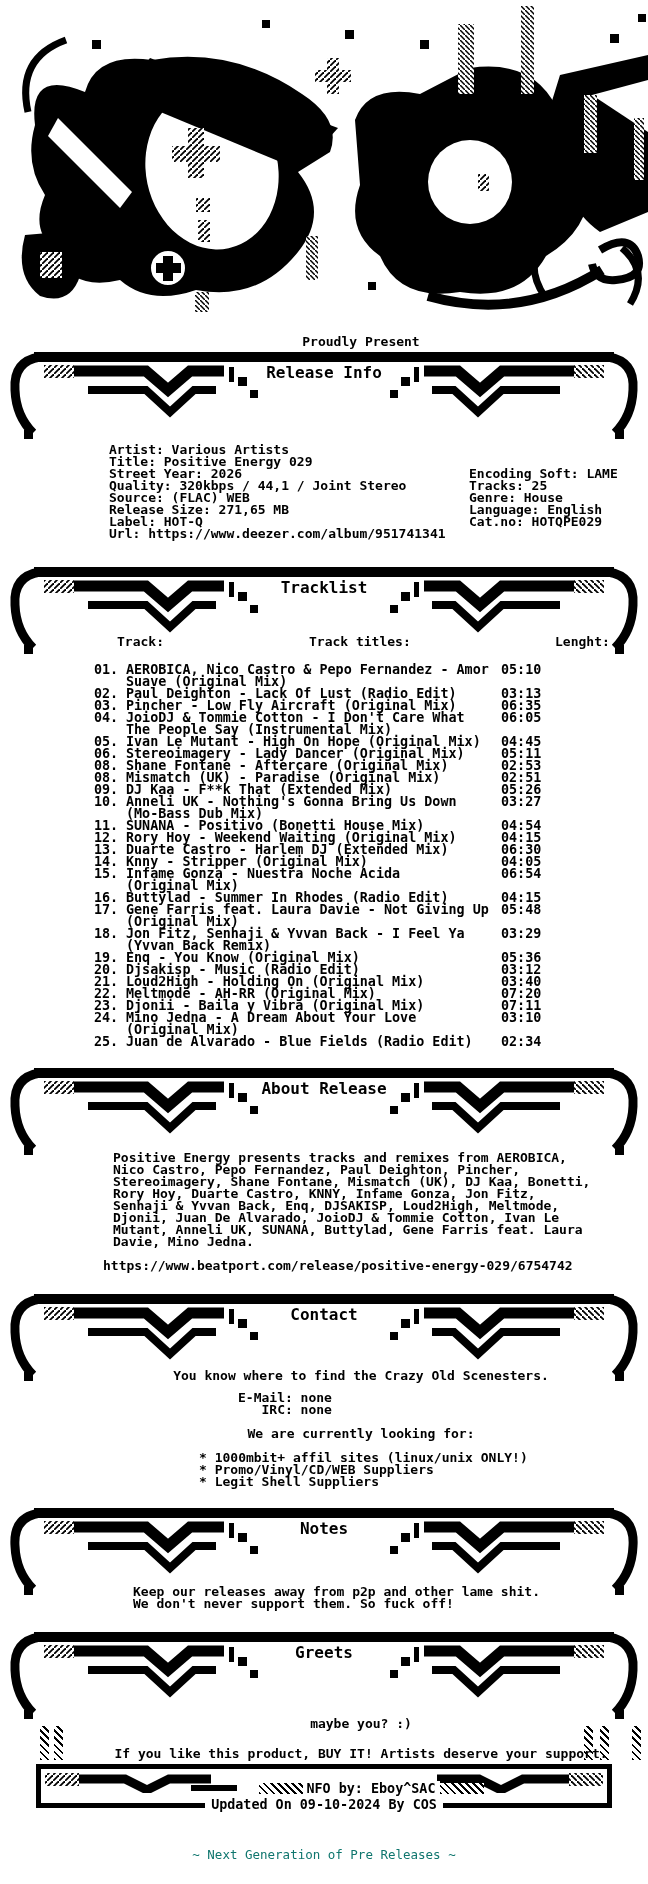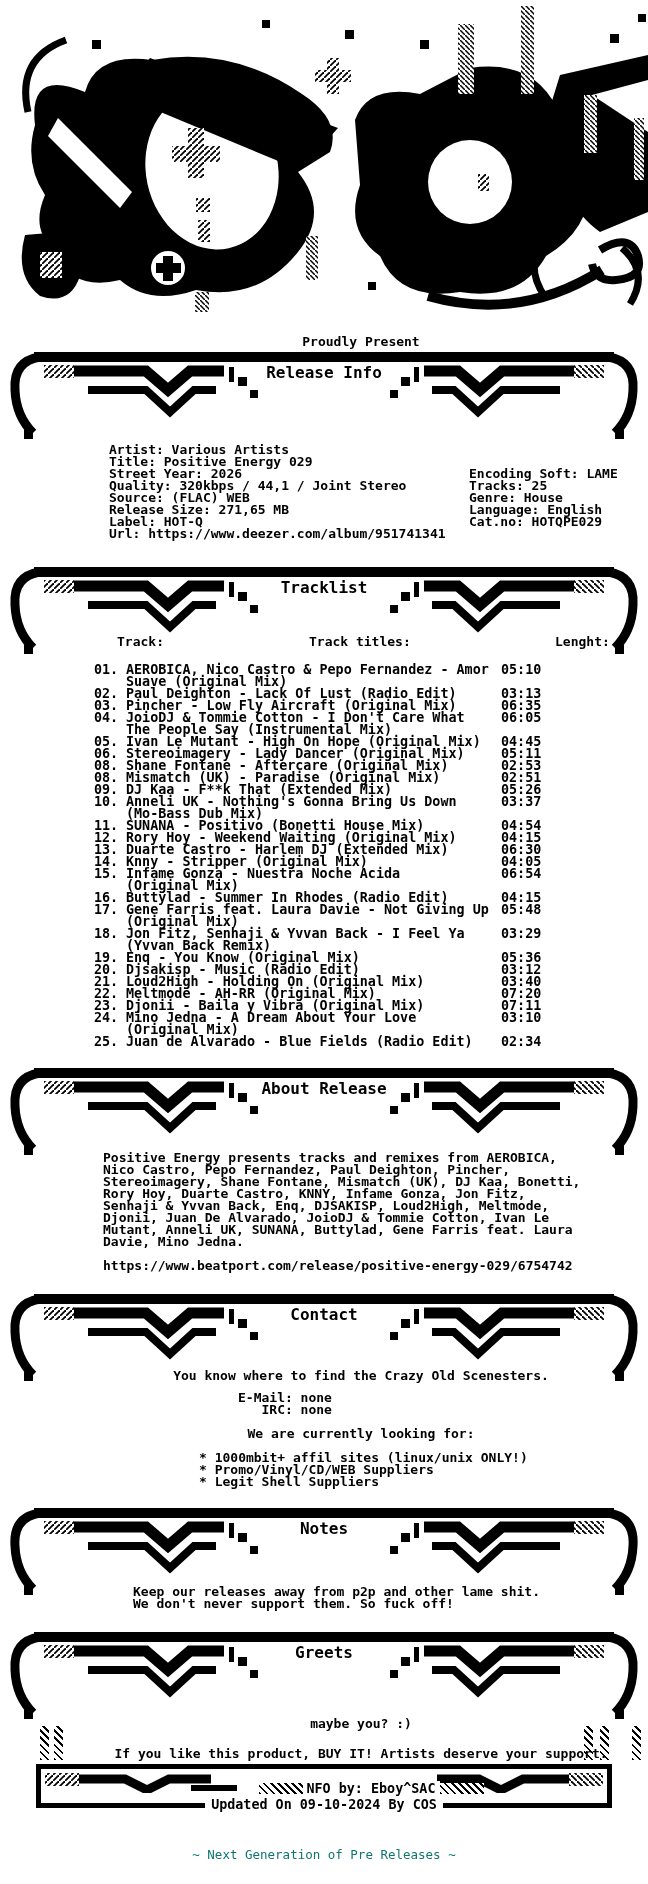--- a/index.html
+++ b/index.html
@@ -242,21 +242,21 @@
           <span class="t-title">DJ Kaa - F**k That (Extended Mix)</span>
           <span class="t-time">05:26</span>
         </div>
 
       </div>
 
       <div>
         <div class="t-l1">
           <span class="t-num">10.</span>
           <span class="t-title">Anneli UK - Nothing's Gonna Bring Us Down</span>
-          <span class="t-time">03:37</span>
+          <span class="t-time">03:27</span>
         </div>
         <div class="t-cont">(Mo-Bass Dub Mix)</div>
       </div>
 
       <div>
         <div class="t-l1">
           <span class="t-num">11.</span>
           <span class="t-title">SUNANA - Positivo (Bonetti House Mix)</span>
           <span class="t-time">04:54</span>
         </div>
@@ -389,21 +389,21 @@
 
       </div>
     </div>
 
   <div class="sec-hdr" style="top:1066px">
     <svg width="648" height="90" viewBox="0 0 648 90">
         <use href="#hdrsym"></use>
       </svg>
     <div class="sec-title">About Release</div>
   </div>
-  <div class="abs" style="top:1152px;left:66px">
+  <div class="abs" style="top:1152px;left:76px">
 
   <div class="line">Positive Energy presents tracks and remixes from AEROBICA,</div>
       <div class="line">Nico Castro, Pepo Fernandez, Paul Deighton, Pincher,</div>
       <div class="line">Stereoimagery, Shane Fontane, Mismatch (UK), DJ Kaa, Bonetti,</div>
       <div class="line">Rory Hoy, Duarte Castro, KNNY, Infame Gonza, Jon Fitz,</div>
       <div class="line">Senhaji &amp; Yvvan Back, Enq, DJSAKISP, Loud2High, Meltmode,</div>
       <div class="line">Djonii, Juan De Alvarado, JoioDJ &amp; Tommie Cotton, Ivan Le</div>
       <div class="line">Mutant, Anneli UK, SUNANA, Buttylad, Gene Farris feat. Laura</div>
       <div class="line">Davie, Mino Jedna.</div>
     </div>

